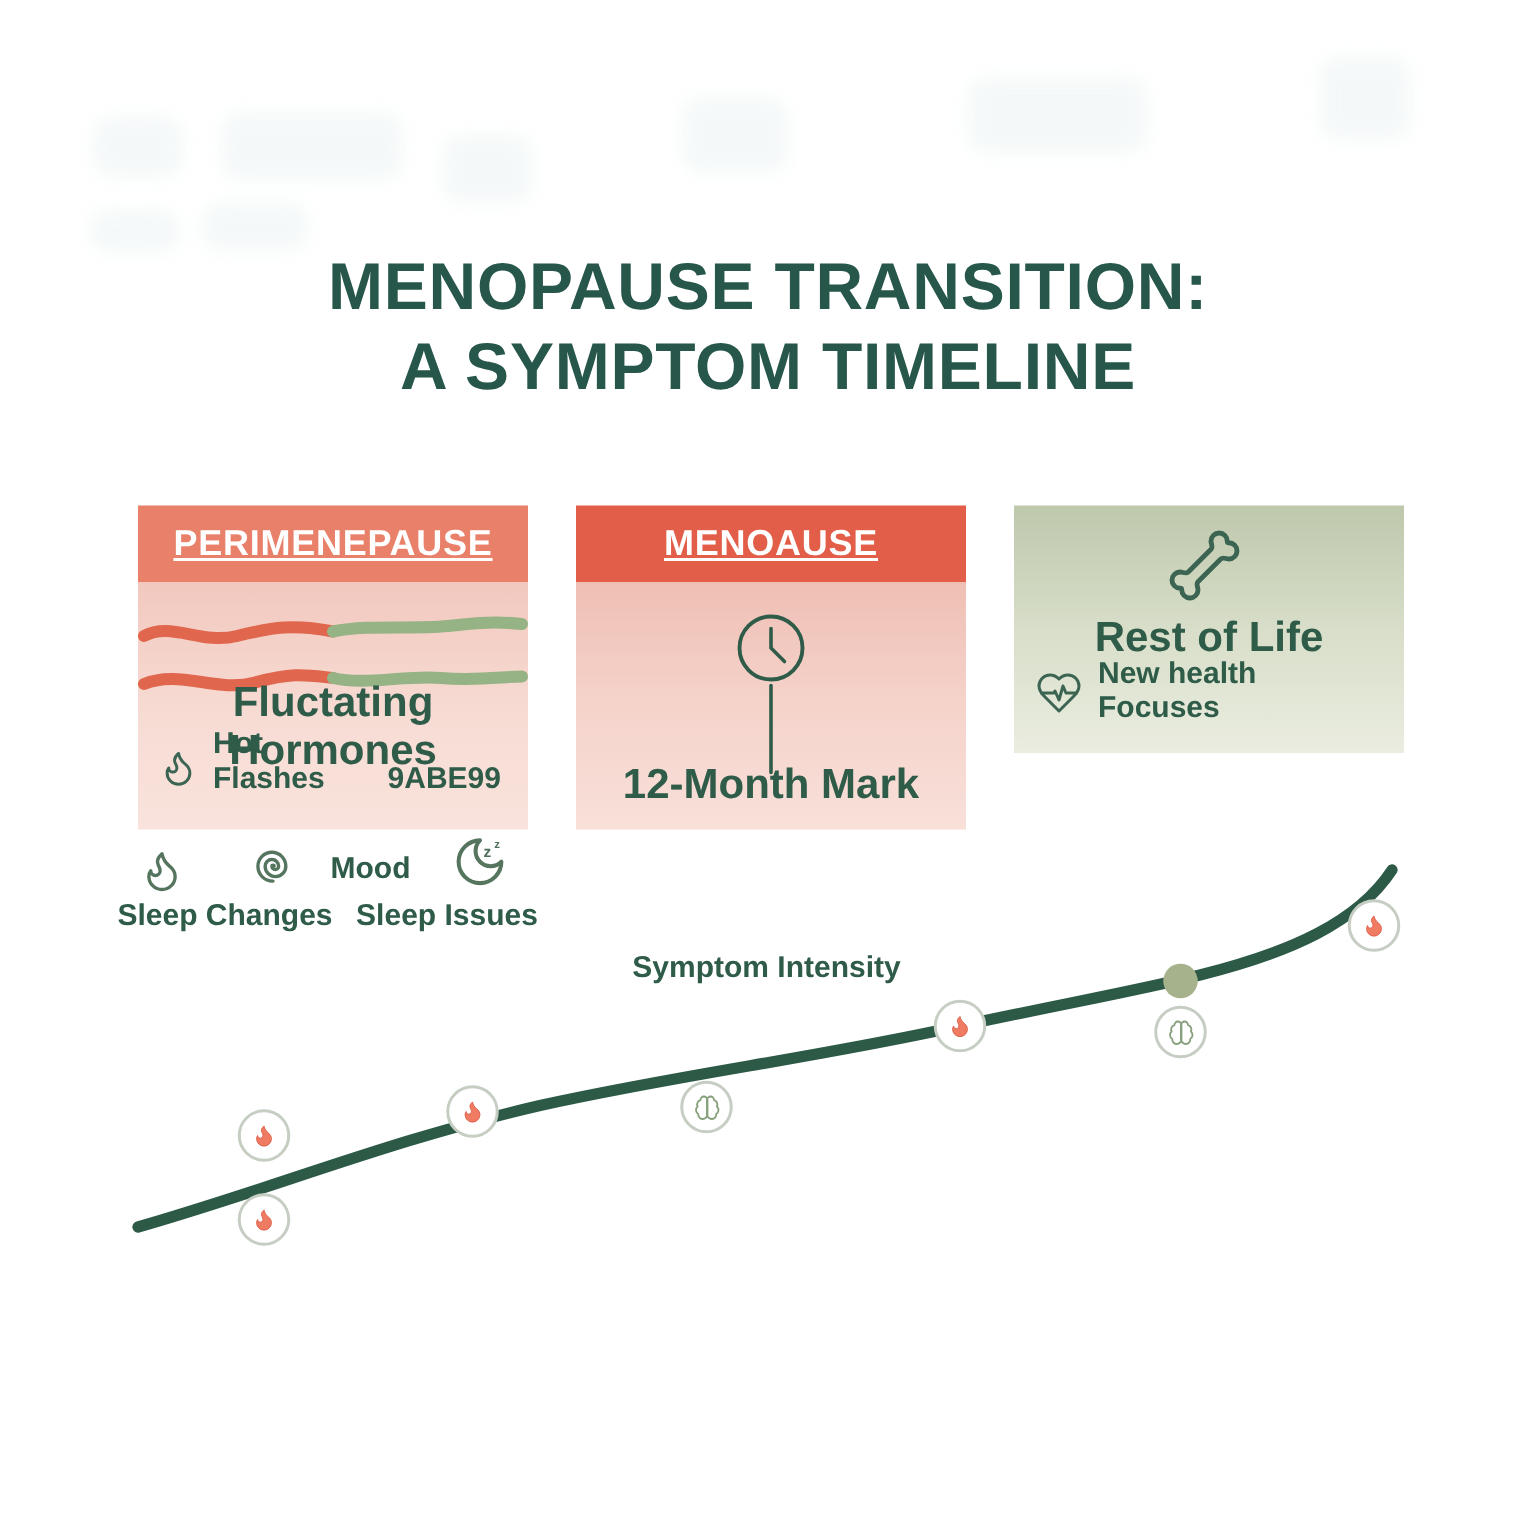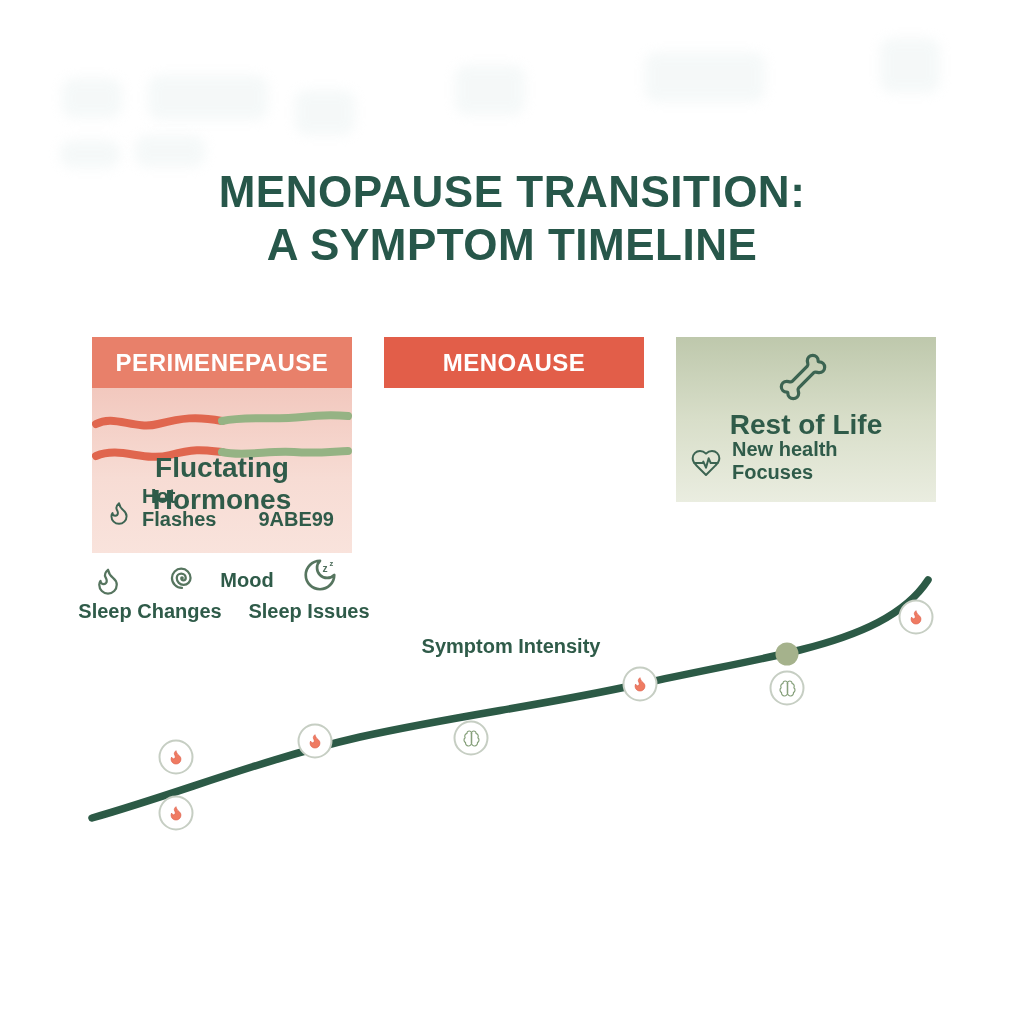--- a/index.html
+++ b/index.html
@@ -8,21 +8,21 @@
   
   .artifact{position:absolute;background:#E9F1F1;opacity:.45;filter:blur(6px);border-radius:12px;}
 
   
   .title{position:absolute;left:0;right:0;top:166px;text-align:center;
          color:#27574A;font-weight:bold;font-size:44px;line-height:1.2;letter-spacing:.5px;}
 
   
   .card{position:absolute;top:337px;width:260px;height:216px;}
   .card .hdr{height:51px;display:flex;align-items:center;justify-content:center;
-             color:#fff;font-weight:bold;font-size:24px;letter-spacing:.5px;}
+             color:#fff;font-weight:bold;font-size:24px;letter-spacing:.5px;text-decoration:underline;}
   .card .body{position:relative;height:165px;}
   .card1{left:92px;}
   .card1 .hdr{background:#E8806A;}
   .card1 .body{background:linear-gradient(180deg,#F2C8BE 0%,#F7DCD4 55%,#F9E3DC 100%);}
   .card2{left:384px;}
   .card2 .hdr{background:#E25E49;}
   .card2 .body{background:linear-gradient(180deg,#EFBFB4 0%,#F5D3CB 50%,#F8E0D9 100%);}
   .card3{left:676px;}
   .card3 .hdr{background:#A3B08C;}
   .card3 .body{background:linear-gradient(180deg,#BEC8AC 0%,#D8DEC9 50%,#EAEDE0 100%);padding-left:34px;}
@@ -92,20 +92,30 @@
         </span>
         <span>Hot Flashes</span>
         <span class="spacer"></span>
         <span>9ABE99</span>
       </div>
     </div>
   </div>
 
   <div class="card card2">
     <div class="hdr">MENOAUSE</div>
+    <div class="body">
+      <span class="clockwrap">
+        <svg width="56" height="112" viewBox="0 0 56 112" fill="none" stroke="#2F5B49" stroke-linecap="round" stroke-linejoin="round">
+          <circle cx="28" cy="27" r="21" stroke-width="2.6"></circle>
+          <polyline points="28 14 28 27 37 36" stroke-width="2.4"></polyline>
+          <line x1="28" y1="52" x2="28" y2="110" stroke-width="2.4"></line>
+        </svg>
+      </span>
+      <div class="caption">12-Month Mark</div>
+    </div>
   </div>
 
   <div class="card card3">
     <div class="body">
       <span class="bonewrap">
         <svg width="52" height="52" viewBox="0 0 24 24" fill="none" stroke="#3C6452" stroke-width="1.5" stroke-linecap="round" stroke-linejoin="round">
           <path d="M17 10c.7-.7 1.69 0 2.5 0a2.5 2.5 0 1 0 0-5 .5.5 0 0 1-.5-.5 2.5 2.5 0 1 0-5 0c0 .81.7 1.8 0 2.5l-7 7c-.7.7-1.69 0-2.5 0a2.5 2.5 0 0 0 0 5c.28 0 .5.22.5.5a2.5 2.5 0 1 0 5 0c0-.81-.7-1.8 0-2.5Z"></path>
         </svg>
       </span>
       <div class="caption">Rest of Life</div>
@@ -134,21 +144,21 @@
     </span>
     <span class="litem ltext" style="left:187px;top:22px;">Mood</span>
     <span class="litem" style="left:260px;top:19px;">
       <svg width="38" height="38" viewBox="0 0 24 24" fill="none" stroke="#56755F" stroke-width="1.7" stroke-linecap="round" stroke-linejoin="round">
         <path d="M12 3a6 6 0 0 0 9 9 9 9 0 1 1-9-9Z"></path>
         <text x="13.5" y="10" font-size="6.5" font-weight="bold" fill="#4E6E5C" stroke="none">z</text>
         <text x="18" y="6" font-size="4.8" font-weight="bold" fill="#4E6E5C" stroke="none">z</text>
       </svg>
     </span>
     <span class="litem ltext" style="left:90px;top:53px;">Sleep Changes</span>
-    <span class="litem ltext" style="left:238px;top:53px;margin-left:11px;">Sleep Issues</span>
+    <span class="litem ltext" style="left:238px;top:53px;">Sleep Issues</span>
   </div>
 
   <div class="chart-label">Symptom Intensity</div>
   <svg class="curve-svg" width="1024" height="1024" viewBox="0 0 1024 1024" fill="none">
     <path d="M92 818 C180 793 260 760 360 737 C460 715 540 706 640 684 C720 667 760 660 800 650 C860 635 905 615 928 580" stroke="#2C5A46" stroke-width="7.5" stroke-linecap="round"></path>
   </svg>
   <div id="markers">
       <div class="curve-marker" style="left: 176px; top: 757px;">
         <svg width="17" height="17" viewBox="0 0 24 24">
           <path d="M8.5 14.5A2.5 2.5 0 0 0 11 12c0-1.38-.5-2-1-3-1.072-2.143-.224-4.054 2-6 .5 2.5 2 4.9 4 6.5 2 1.6 3 3.5 3 5.5a7 7 0 1 1-14 0c0-1.153.433-2.294 1-3a2.5 2.5 0 0 0 2.5 2.5z" fill="#EF7B62" stroke="#DC5945" stroke-width="0.8"></path>

